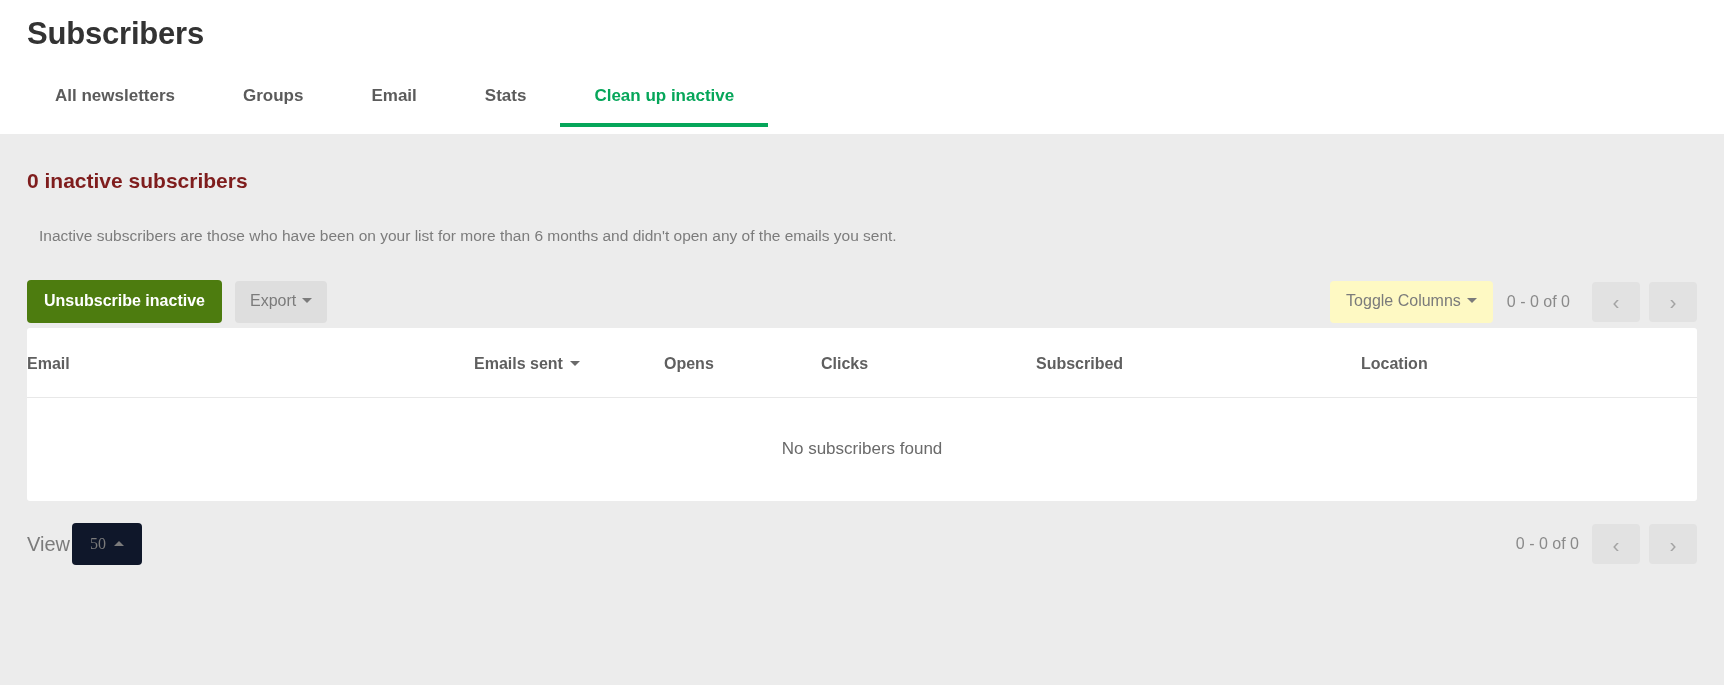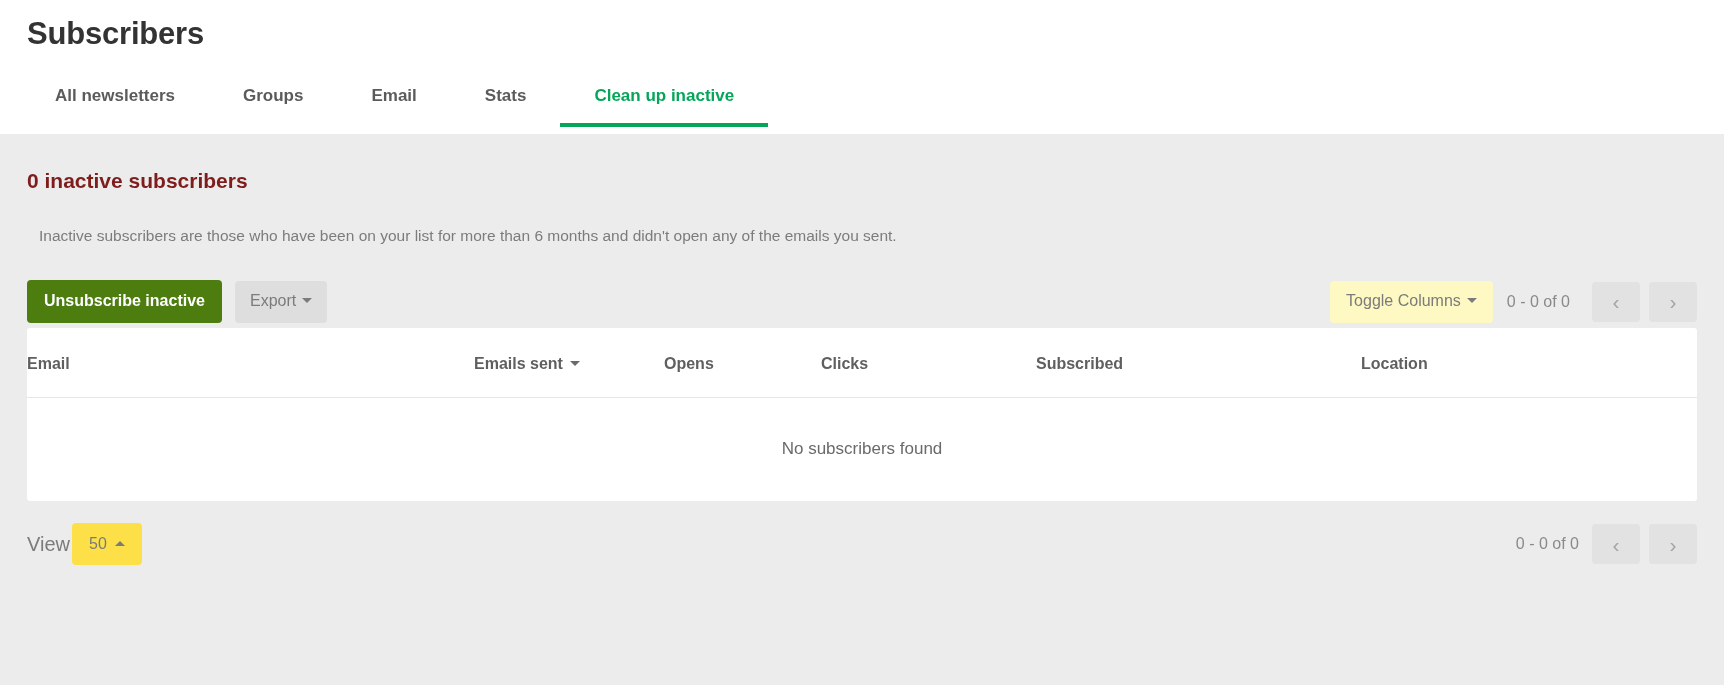--- a/index.html
+++ b/index.html
@@ -219,27 +219,28 @@
     align-items: center;
     padding-top: 21px;
     height: 66px;
   }
   .view-label {
     font-size: 20px;
     color: #7b7b7b;
     margin-right: 2px;
   }
   .btn-view {
-    background: #fde047;
+    background: #0f172a;
     color: #7b7b7b;
     font-size: 16px;
     padding: 12px 16px 13px 16px;
     height: 42px;
     min-width: 70px;
     text-align: center;
+    font-family: Liberation Serif, serif;
   }
   .foot-right {
     margin-left: auto;
     display: flex;
     align-items: center;
   }
 </style>
 </head>
 <body>
 

